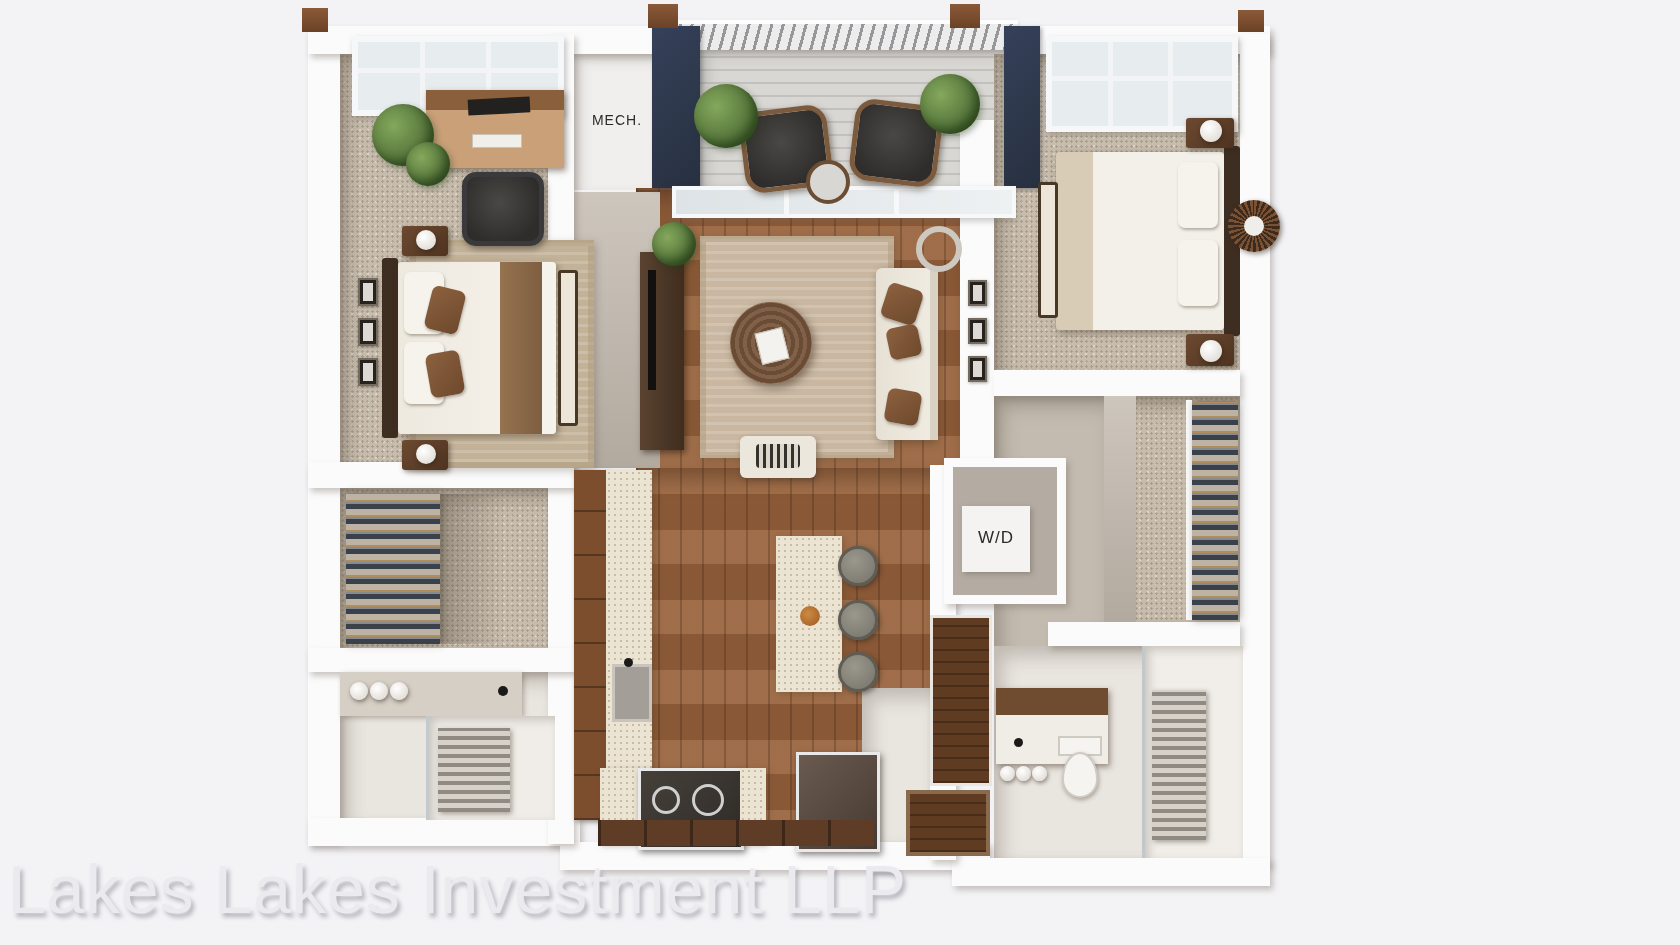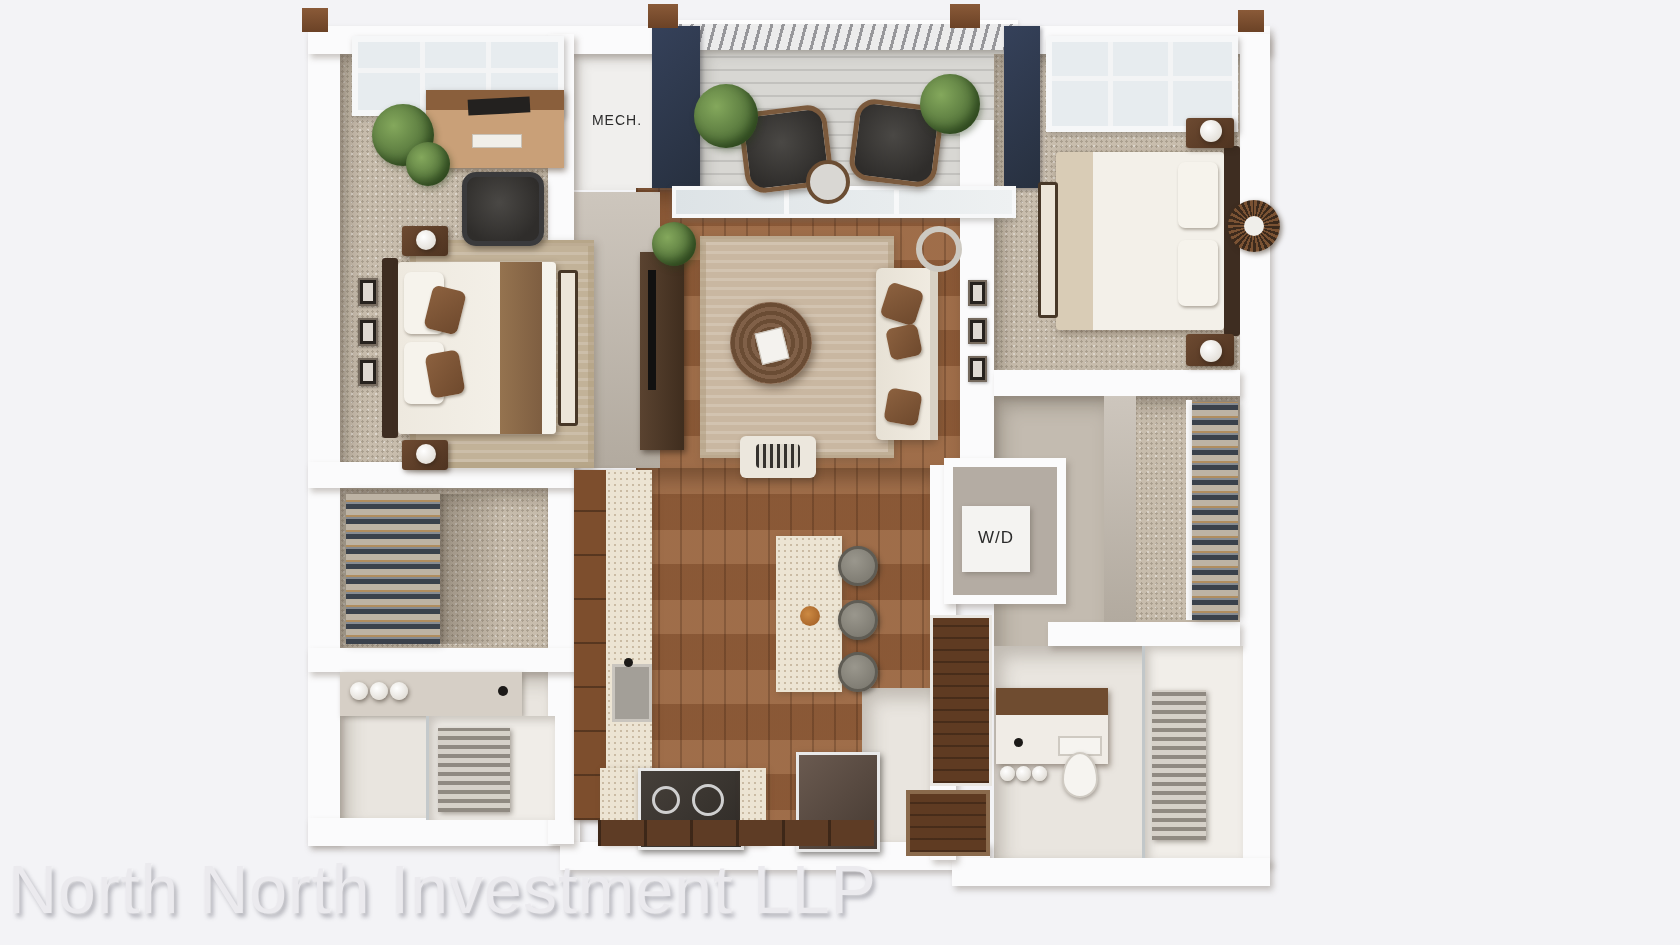--- a/index.html
+++ b/index.html
@@ -198,13 +198,13 @@
 <div class="a" style="left:996px;top:688px;width:112px;height:76px;background:linear-gradient(180deg,#6f4c30 0 36%,#f0ece6 36%);box-shadow:2px 3px 6px rgba(70,52,36,.5)"></div>
 <div class="a" style="left:1014px;top:738px;width:9px;height:9px;background:#1c1a18;border-radius:50%"></div>
 <div class="a lamp" style="left:1000px;top:766px;width:15px;height:15px"></div>
 <div class="a lamp" style="left:1016px;top:766px;width:15px;height:15px"></div>
 <div class="a lamp" style="left:1032px;top:766px;width:15px;height:15px"></div>
 <div class="a" style="left:1058px;top:736px;width:40px;height:16px;background:#f6f4f0;border:2px solid #cfcac2"></div>
 <div class="a toilet" style="left:1062px;top:752px;width:32px;height:42px"></div>
 <div class="a" style="left:1142px;top:646px;width:98px;height:212px;background:#f1eee9;border-left:3px solid #c2c7c9;box-shadow:inset 4px 4px 10px rgba(110,100,90,.3)"></div>
 <div class="a slats" style="left:1152px;top:690px;width:54px;height:150px"></div>
 
-<div class="a watermark" style="left:8px;top:850px">North North Investment LLP</div>
+<div class="a watermark" style="left:8px;top:850px">Lakes Lakes Investment LLP</div>
 
 </body></html>

